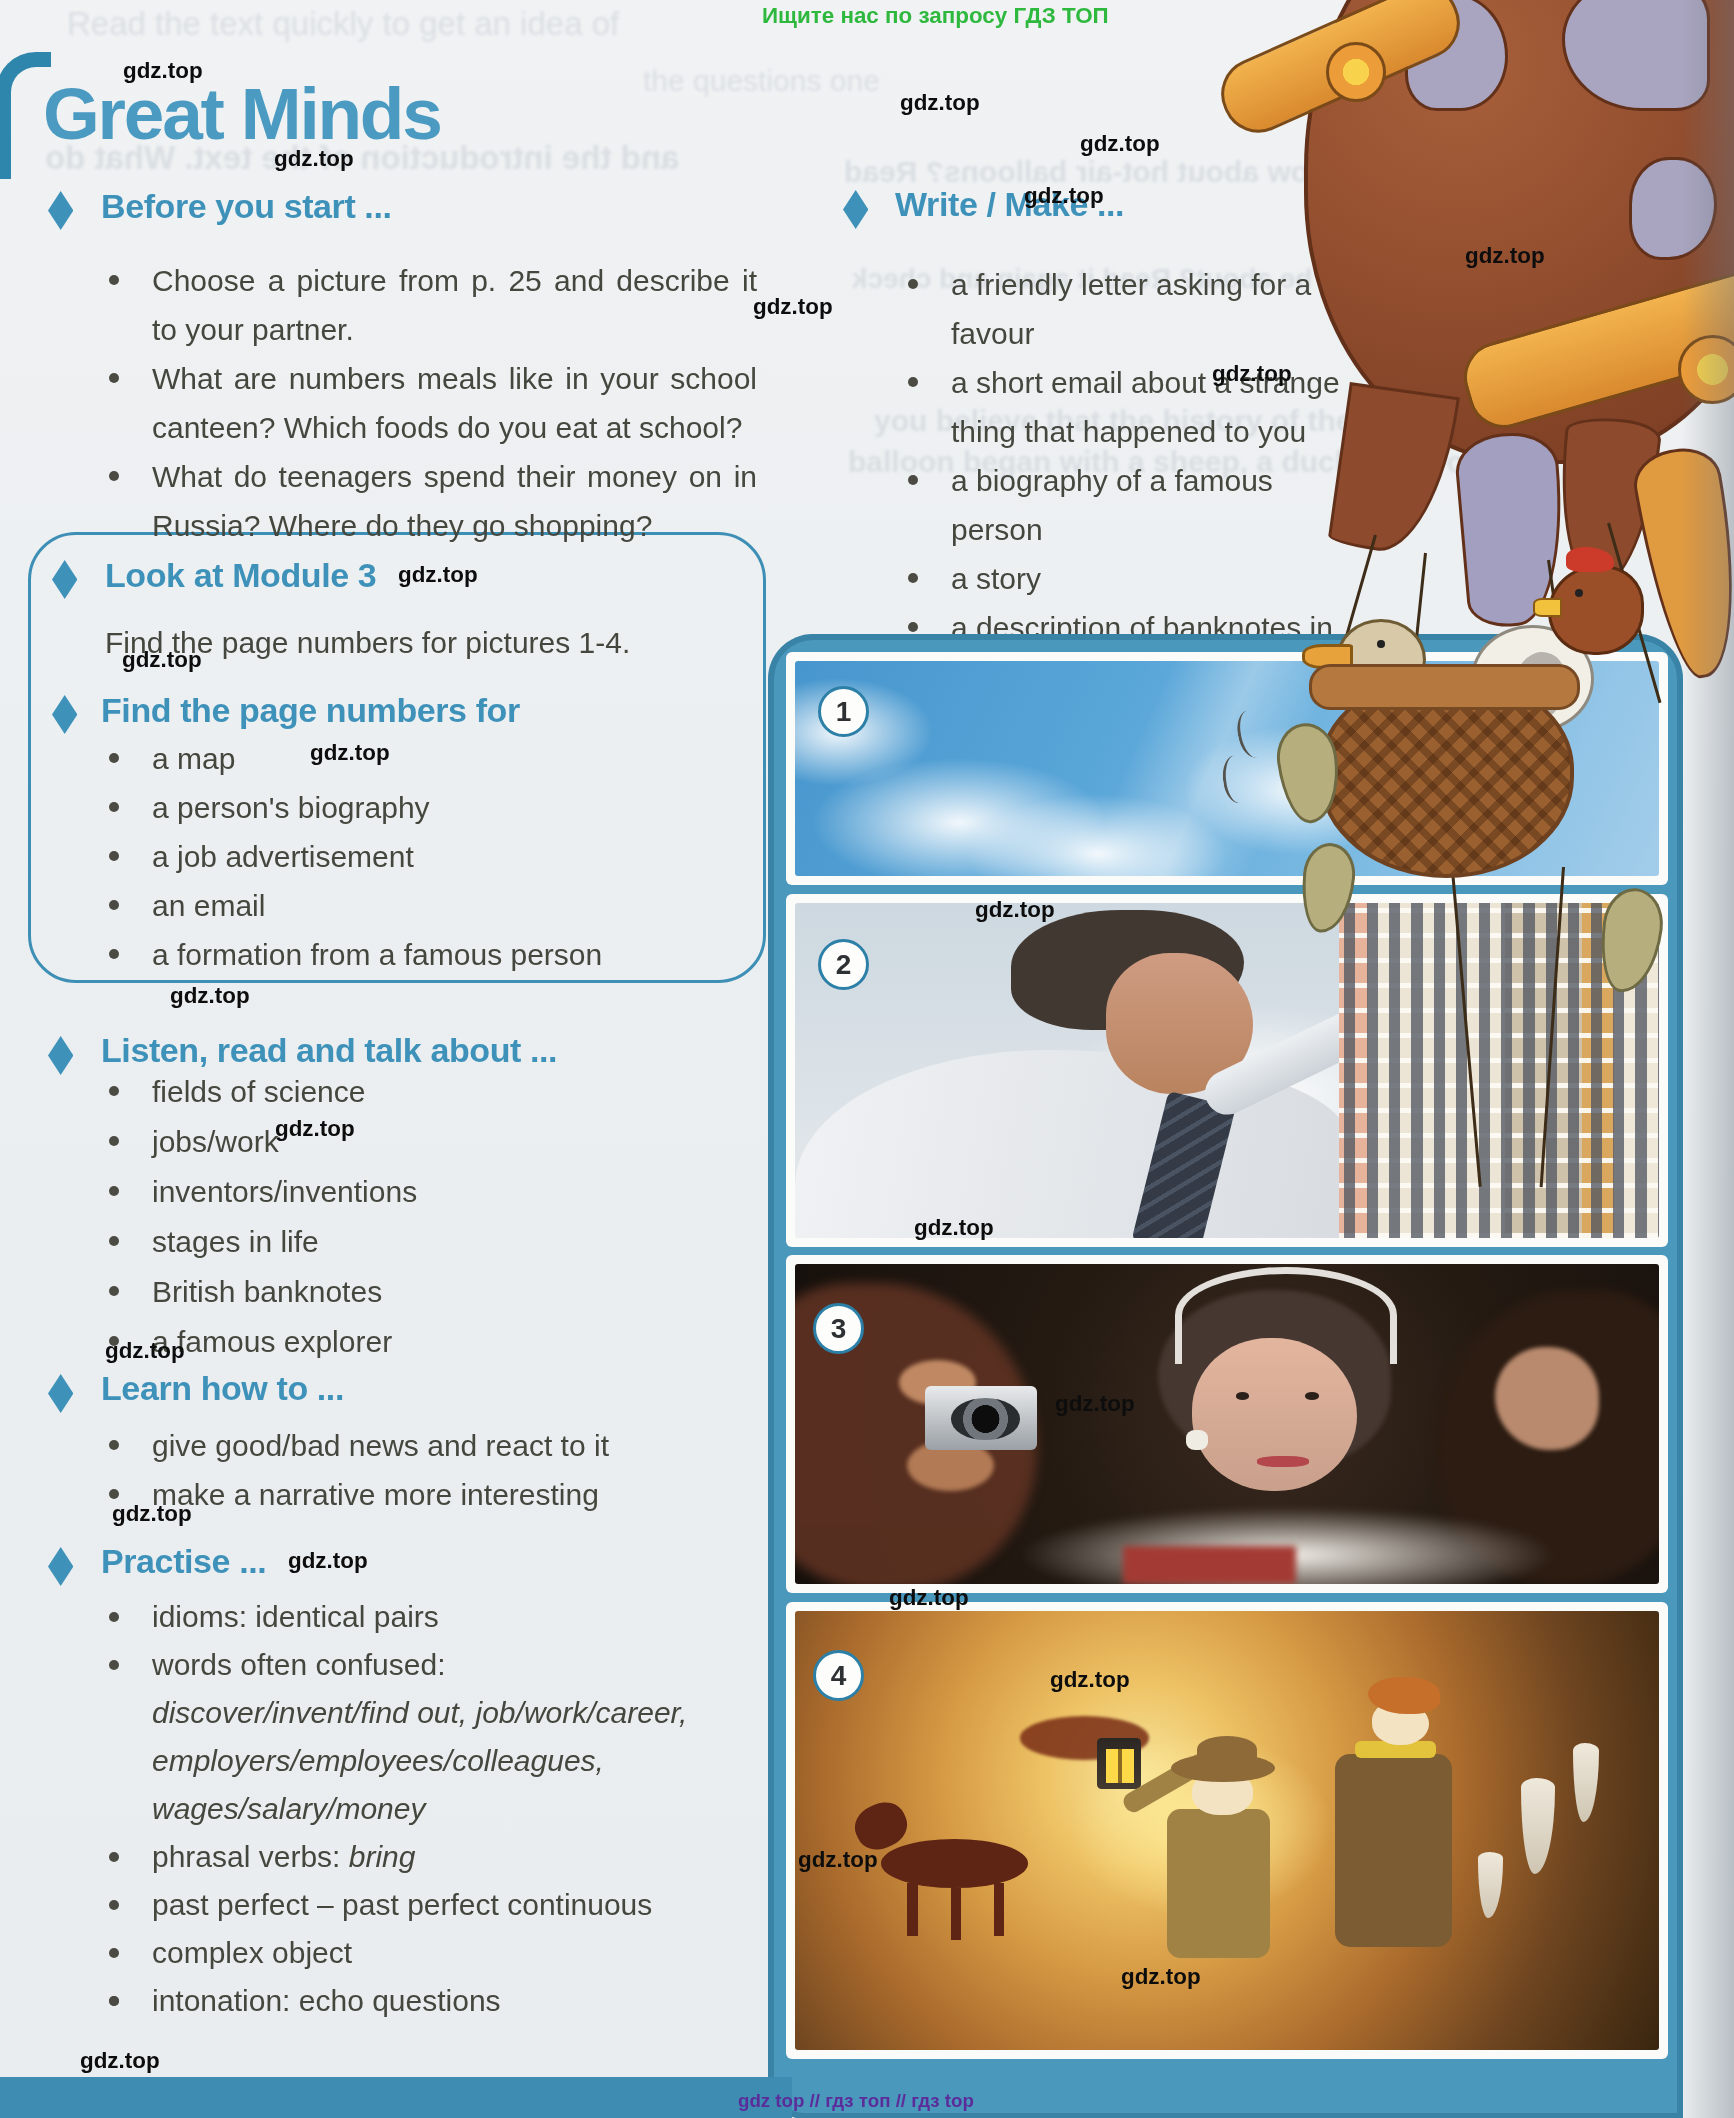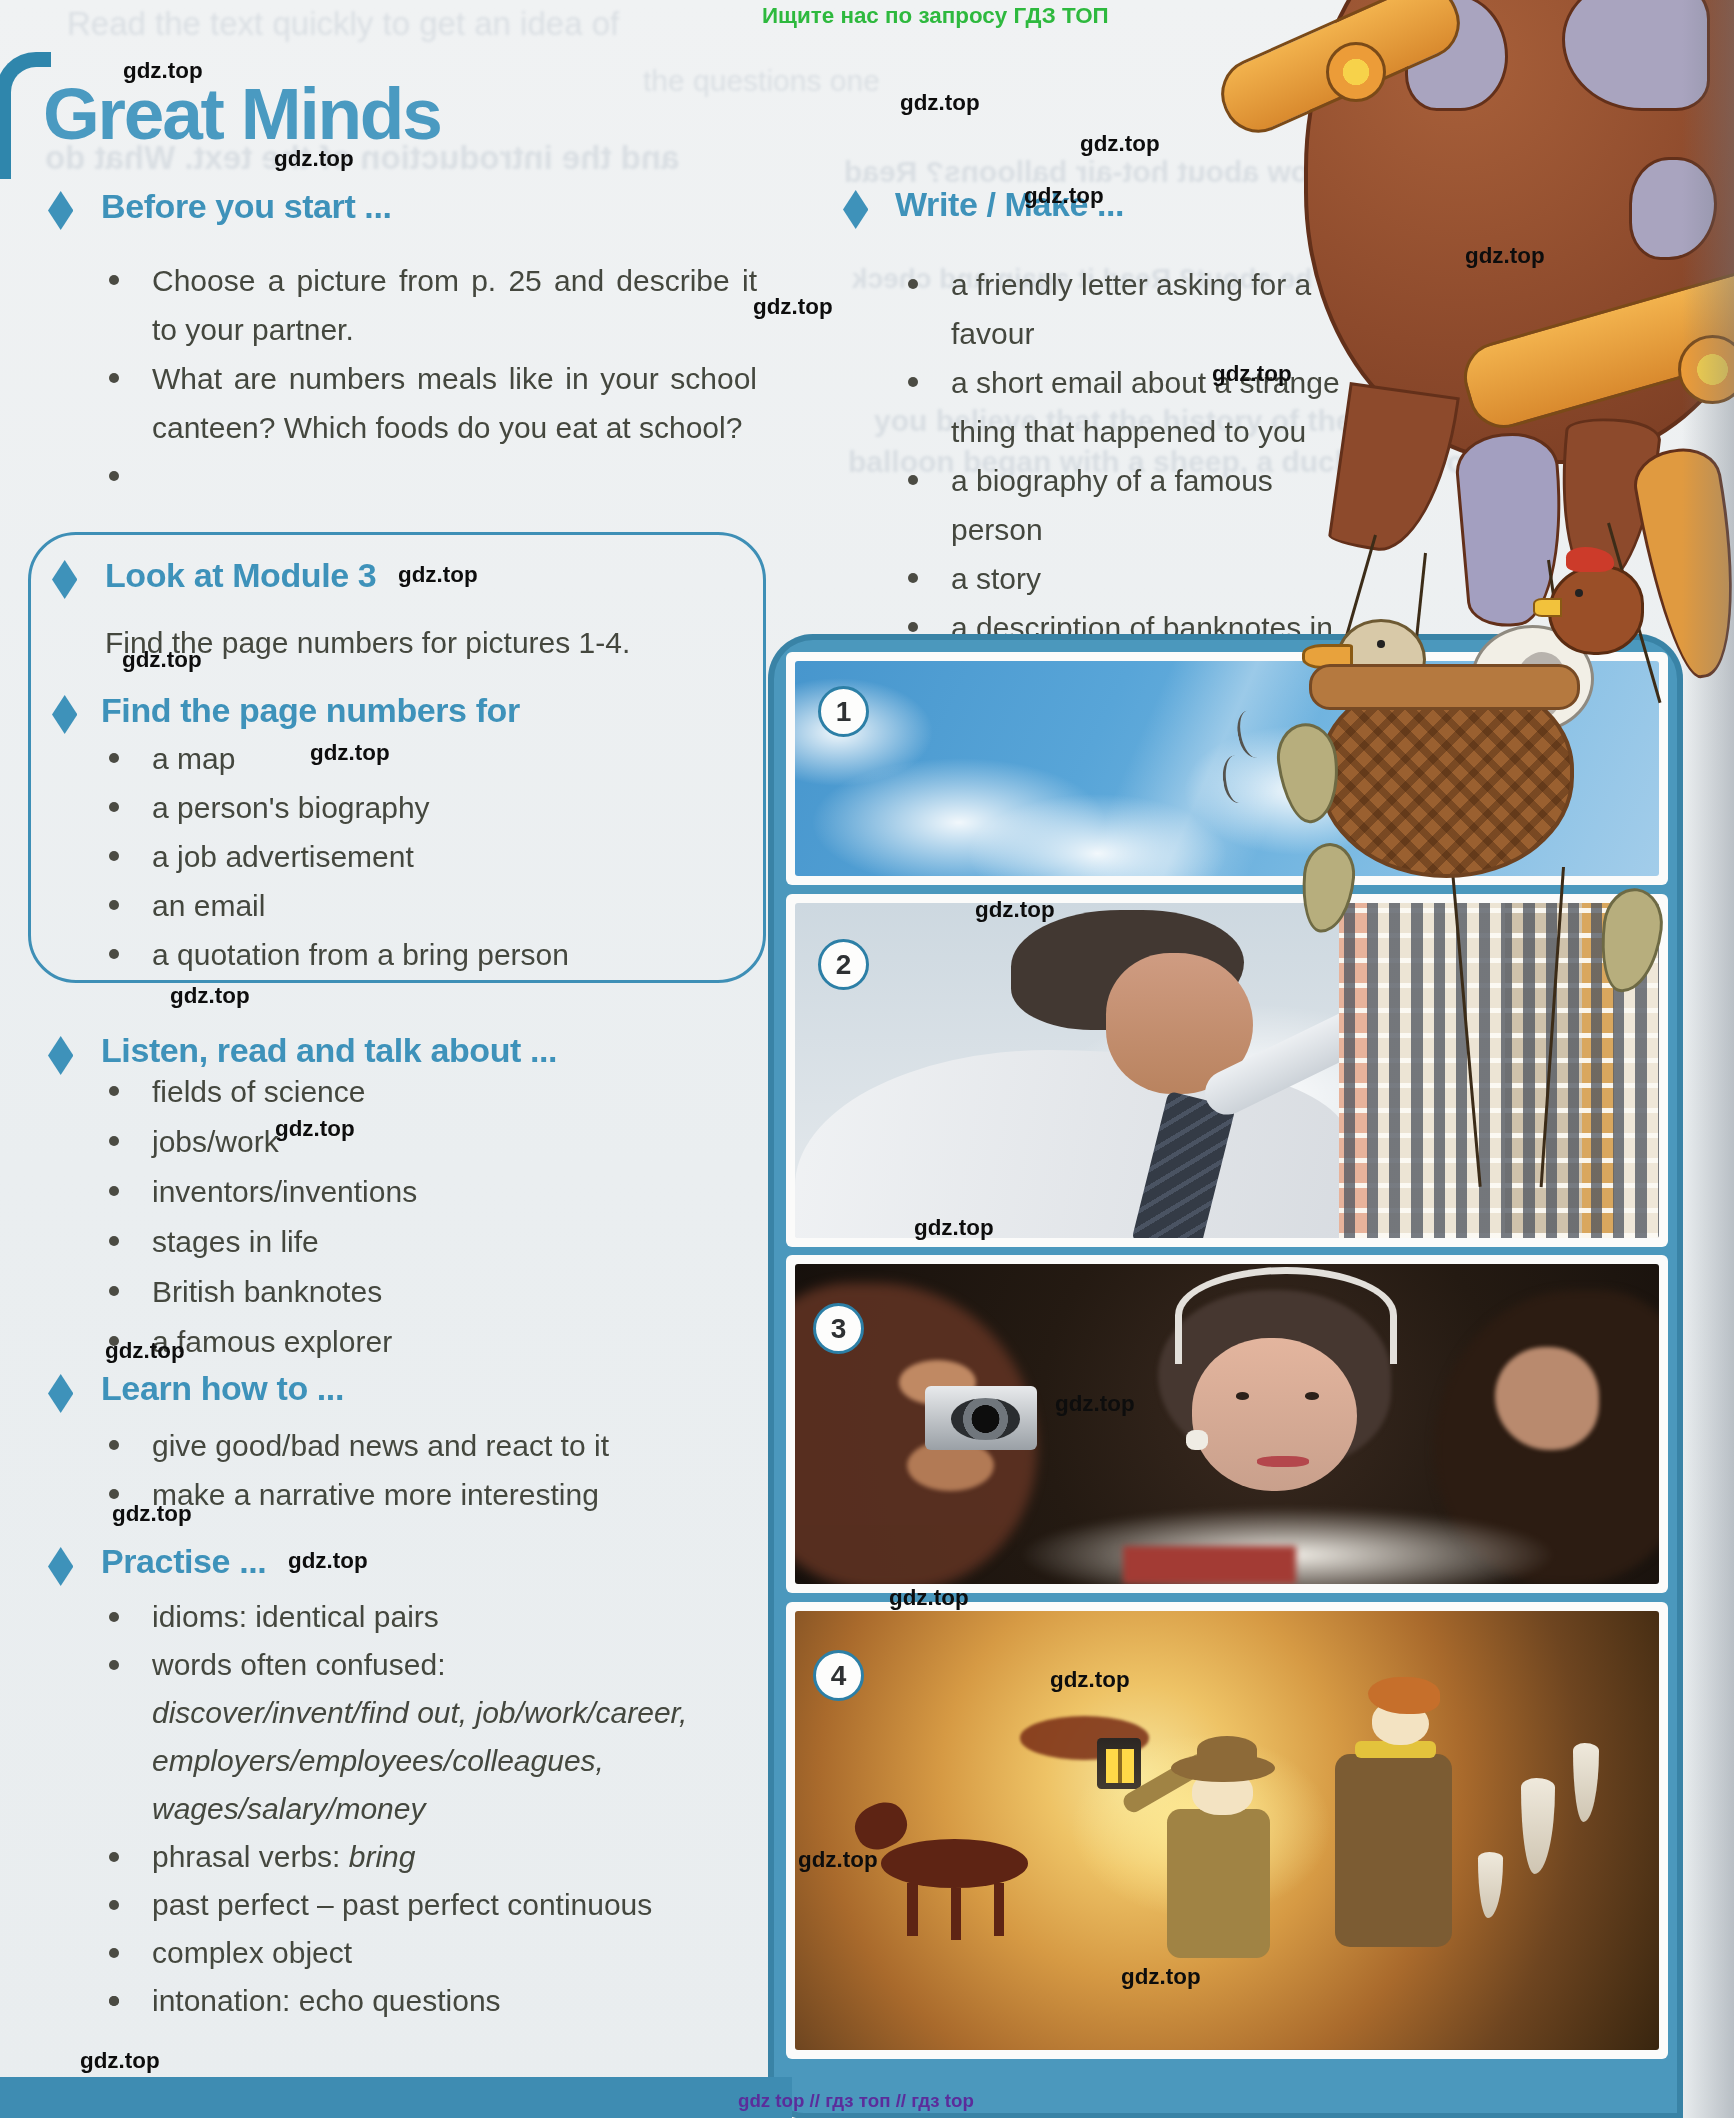--- a/index.html
+++ b/index.html
@@ -176,21 +176,21 @@
   <div class="fbar"></div>
 
   <div class="banner">Ищите нас по запросу ГДЗ ТОП</div>
   <h1 class="title">Great Minds</h1>
 
   <span class="dia d-before"></span>
   <h2 class="h-before">Before you start ...</h2>
   <ul class="list l-before">
       <li><span class="dot"></span><span><span>Choose a picture from p. 25 and describe it to your partner.</span></span></li>
       <li><span class="dot"></span><span><span>What are numbers meals like in your school canteen? Which foods do you eat at school?</span></span></li>
-      <li><span class="dot"></span></li>
+      <li><span class="dot"></span><span><span>What do teenagers spend their money on in Russia? Where do they go shopping?</span></span></li>
     </ul>
 
   <span class="dia d-write"></span>
   <h2 class="h-write">Write / Make ...</h2>
   <ul class="list l-write">
       <li><span class="dot"></span><span><span>a friendly letter asking for a favour</span></span></li>
       <li><span class="dot"></span><span><span>a short email about a strange thing that happened to you</span></span></li>
       <li><span class="dot"></span><span><span>a biography of a famous person</span></span></li>
       <li><span class="dot"></span><span><span>a story</span></span></li>
       <li><span class="dot"></span><span><span>a description of banknotes in Russia</span></span></li>
@@ -200,21 +200,21 @@
   <span class="dia d-module"></span>
   <h2 class="h-module">Look at Module 3</h2>
   <div class="intro">Find the page numbers for pictures 1-4.</div>
   <span class="dia d-find"></span>
   <h2 class="h-find">Find the page numbers for</h2>
   <ul class="list l-module">
       <li><span class="dot"></span><span><span>a map</span></span></li>
       <li><span class="dot"></span><span><span>a person's biography</span></span></li>
       <li><span class="dot"></span><span><span>a job advertisement</span></span></li>
       <li><span class="dot"></span><span><span>an email</span></span></li>
-      <li><span class="dot"></span><span><span>a quotation from a bring person</span></span></li>
+      <li><span class="dot"></span><span><span>a formation from a famous person</span></span></li>
     </ul>
 
   <span class="dia d-listen"></span>
   <h2 class="h-listen">Listen, read and talk about ...</h2>
   <ul class="list l-listen">
       <li><span class="dot"></span><span><span>fields of science</span></span></li>
       <li><span class="dot"></span><span><span>jobs/work</span></span></li>
       <li><span class="dot"></span><span><span>inventors/inventions</span></span></li>
       <li><span class="dot"></span><span><span>stages in life</span></span></li>
       <li><span class="dot"></span><span><span>British banknotes</span></span></li>

